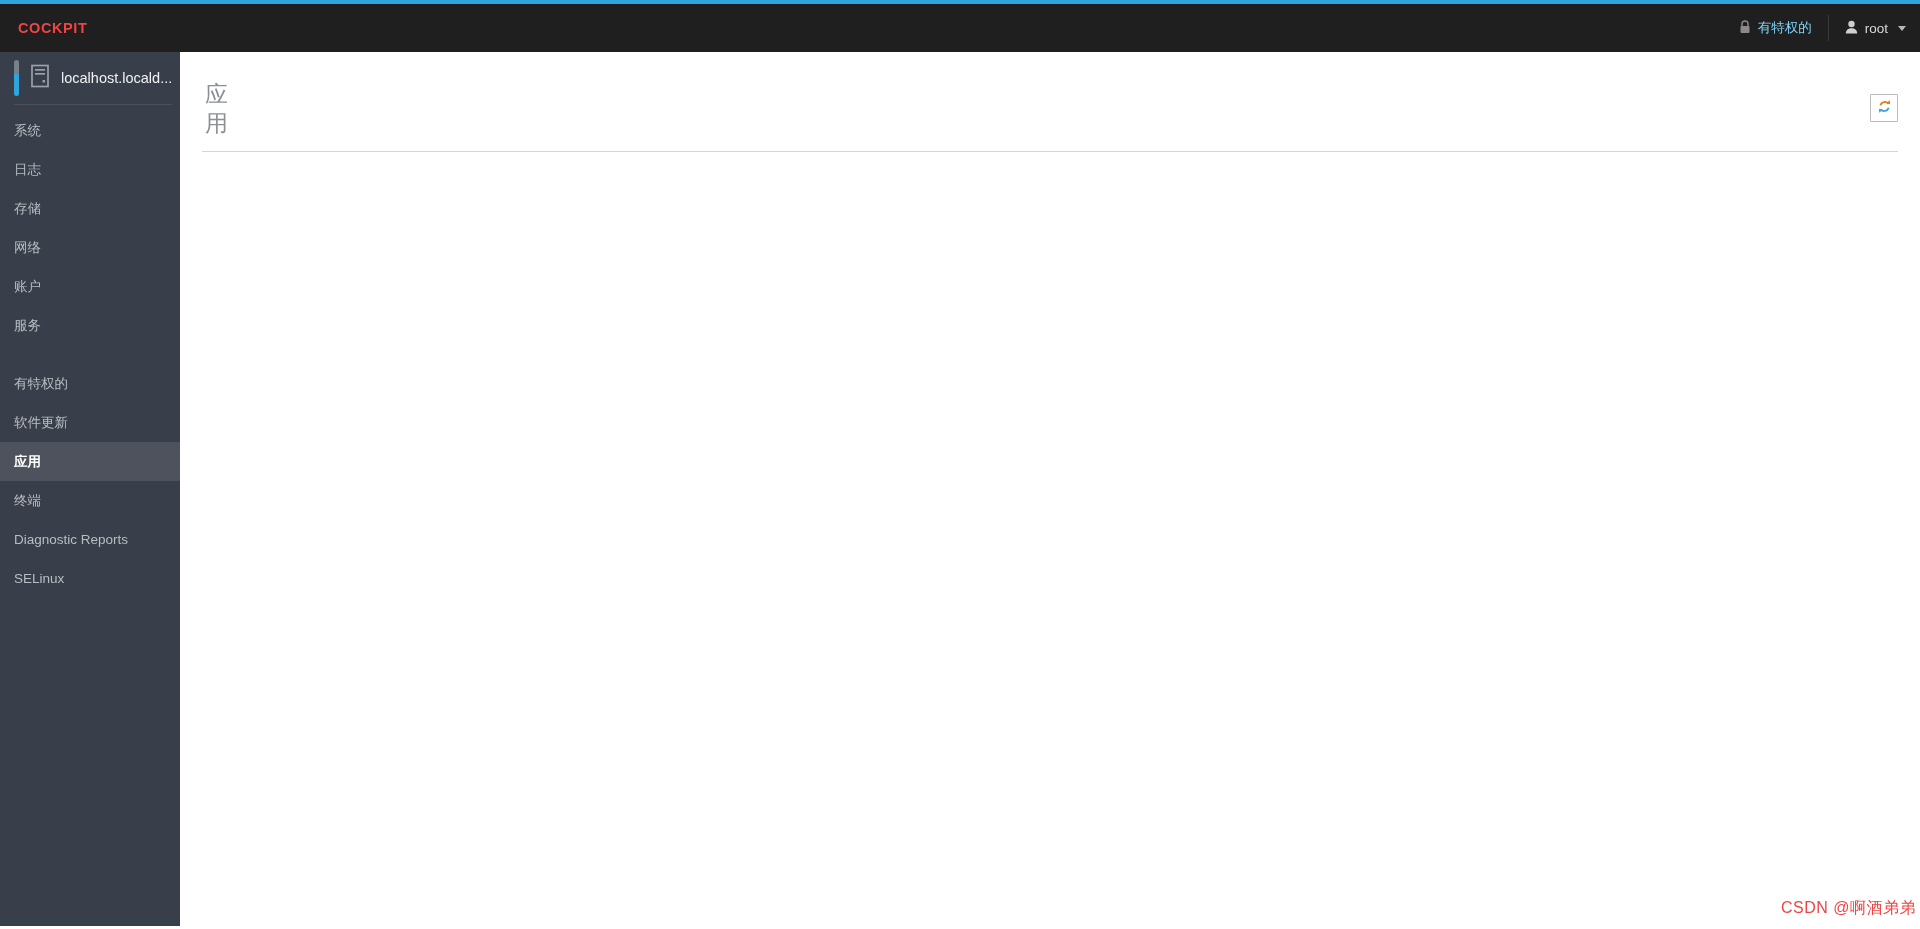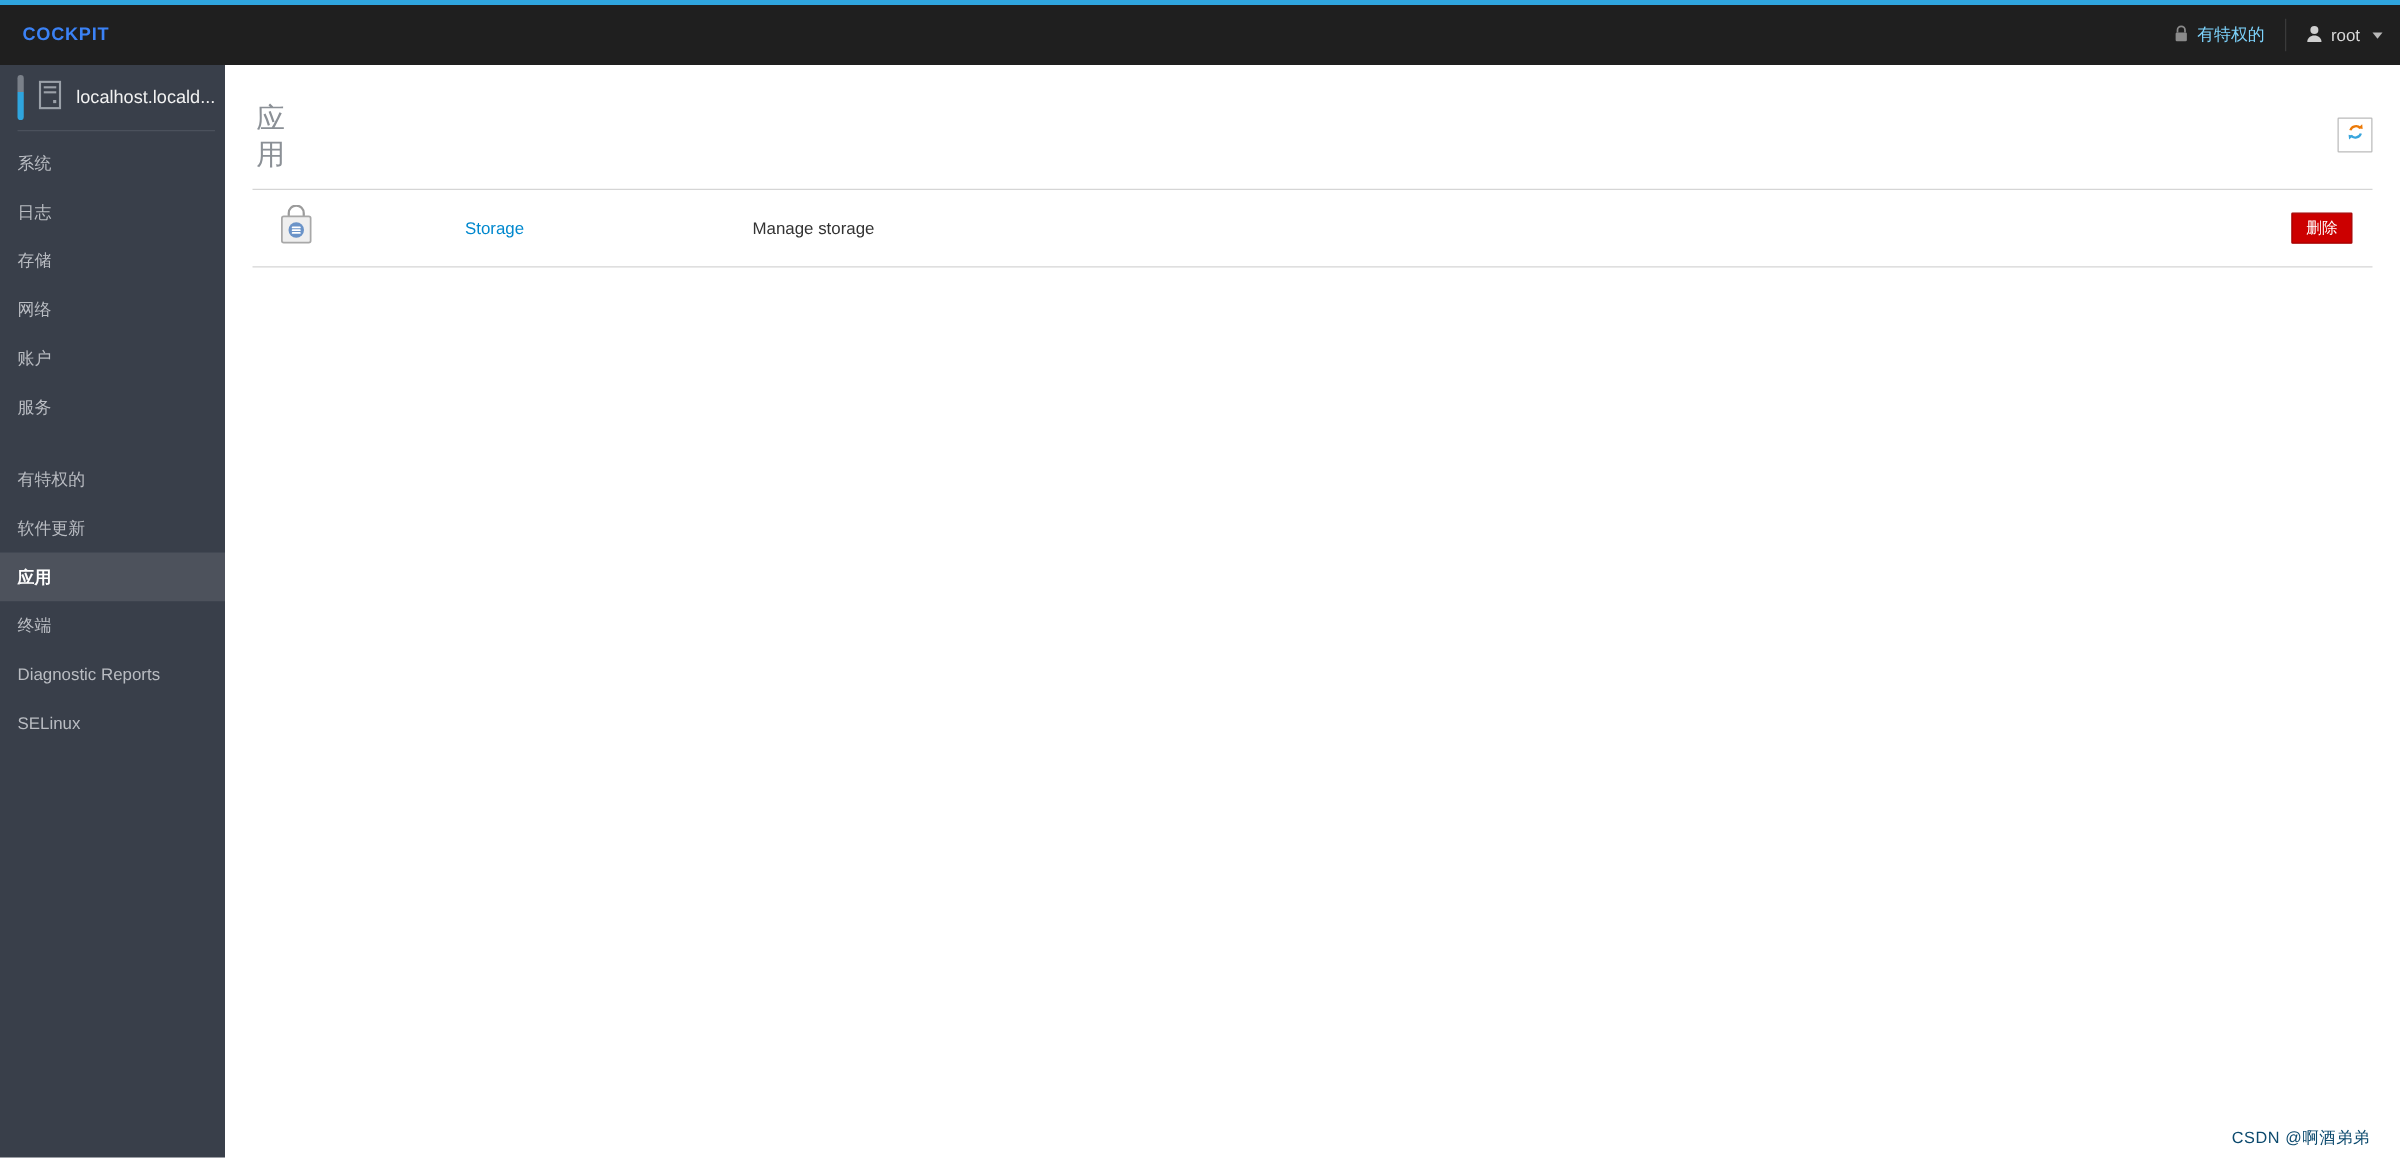--- a/index.html
+++ b/index.html
@@ -12,21 +12,21 @@
 
   
   .accent-bar { height:4px; background:#2fa5de; width:100%; }
 
   .masthead {
     height:48px; background:#1f1f1f;
     display:flex; align-items:center; justify-content:space-between;
     padding:0 0 0 18px;
   }
   .brand {
-    color:#3b82f6; font-size:14.5px; font-weight:bold;
+    color:#ef4444; font-size:14.5px; font-weight:bold;
     letter-spacing:0.6px;
   }
   .masthead-right { display:flex; align-items:center; height:100%; }
   .mh-item {
     display:flex; align-items:center; gap:7px;
     height:100%; padding:0 16px;
     color:#7dd3fc; font-size:13.5px; white-space:nowrap;
   }
   .mh-item.user { color:#d8d8d8; padding-right:14px; }
   .mh-sep { width:1px; height:26px; background:#3a3a3a; }
@@ -110,22 +110,22 @@
   .app-desc { color:#333333; font-size:13.5px; }
   .app-action-cell { display:flex; justify-content:flex-end; padding-right:16px; }
   .remove-btn {
     background:#cc0000; color:#ffffff; border:1px solid #a30000;
     font-size:12.5px; padding:5px 11px; cursor:pointer;
     border-radius:1px; line-height:1.1;
   }
 
   
   .watermark {
-    position:absolute; right:24px; bottom:14px;
-    color:#0c4a6e; font-size:13px; letter-spacing:0.5px;
+    position:absolute; right:4px; bottom:14px;
+    color:#ef4444; font-size:16px; letter-spacing:0.5px;
     user-select:none; white-space:nowrap;
   }
 </style>
 </head>
 <body>
 
 <div class="accent-bar"></div>
 
 <div class="masthead">
   <div class="brand">COCKPIT</div>
@@ -230,42 +230,16 @@
           <svg width="15" height="15" viewBox="0 0 16 16">
             <path d="M12.8 4.2A6 6 0 0 0 2.6 6.4l1.9.5A4 4 0 0 1 11.4 5.6z" fill="#ec7a08"></path>
             <polygon points="13.6,1.4 14,5.6 9.9,4.6" fill="#ec7a08"></polygon>
             <path d="M3.2 11.8A6 6 0 0 0 13.4 9.6l-1.9-.5A4 4 0 0 1 4.6 10.4z" fill="#39a5dc"></path>
             <polygon points="2.4,14.6 2,10.4 6.1,11.4" fill="#39a5dc"></polygon>
           </svg>
         </span>
       </div>
     </div>
 
-    <div class="app-row">
-      <div class="app-icon-cell">
-        <span>
-          <svg width="30" height="32" viewBox="0 0 30 32">
-            <path d="M9 9V6.5a6 6 0 0 1 12 0V9" fill="none" stroke="#9b9b9b" stroke-width="1.8"></path>
-            <rect x="3.5" y="9" width="23" height="21" rx="1.5" fill="#efefef" stroke="#a8a8a8" stroke-width="1.4"></rect>
-            <circle cx="15" cy="20" r="6.2" fill="#6a93c8"></circle>
-            <rect x="11.4" y="17.2" width="7.2" height="1.4" rx="0.7" fill="#ffffff"></rect>
-            <rect x="11.4" y="19.4" width="7.2" height="1.4" rx="0.7" fill="#ffffff"></rect>
-            <rect x="11.4" y="21.6" width="7.2" height="1.4" rx="0.7" fill="#ffffff"></rect>
-          </svg>
-        </span>
-      </div>
-
-      <div class="app-name-cell">
-        <a class="app-name">Storage</a>
-      </div>
-
-      <div class="app-desc-cell">
-        <span class="app-desc">Manage storage</span>
-      </div>
-
-      <div class="app-action-cell">
-        <button class="remove-btn">删除</button>
-      </div>
-    </div>
 
     <div class="watermark">CSDN @啊酒弟弟</div>
   </div>
 </div>
 
 </body></html>

